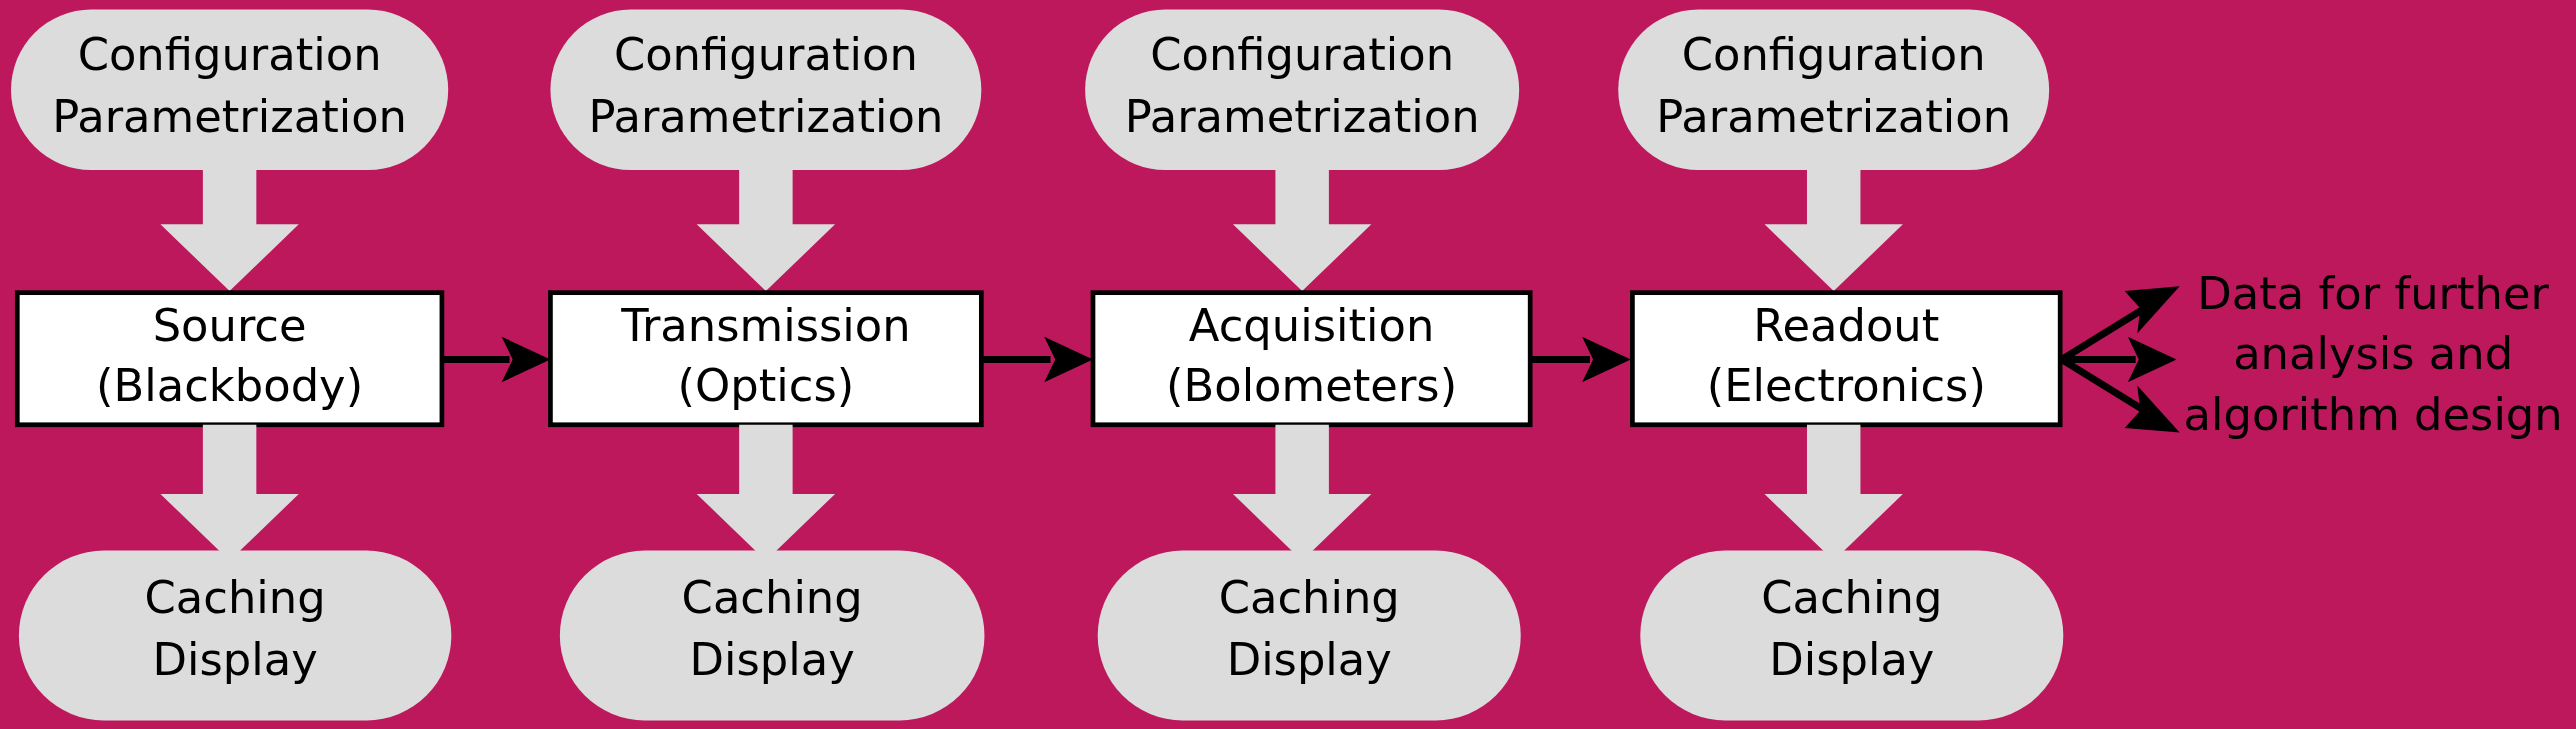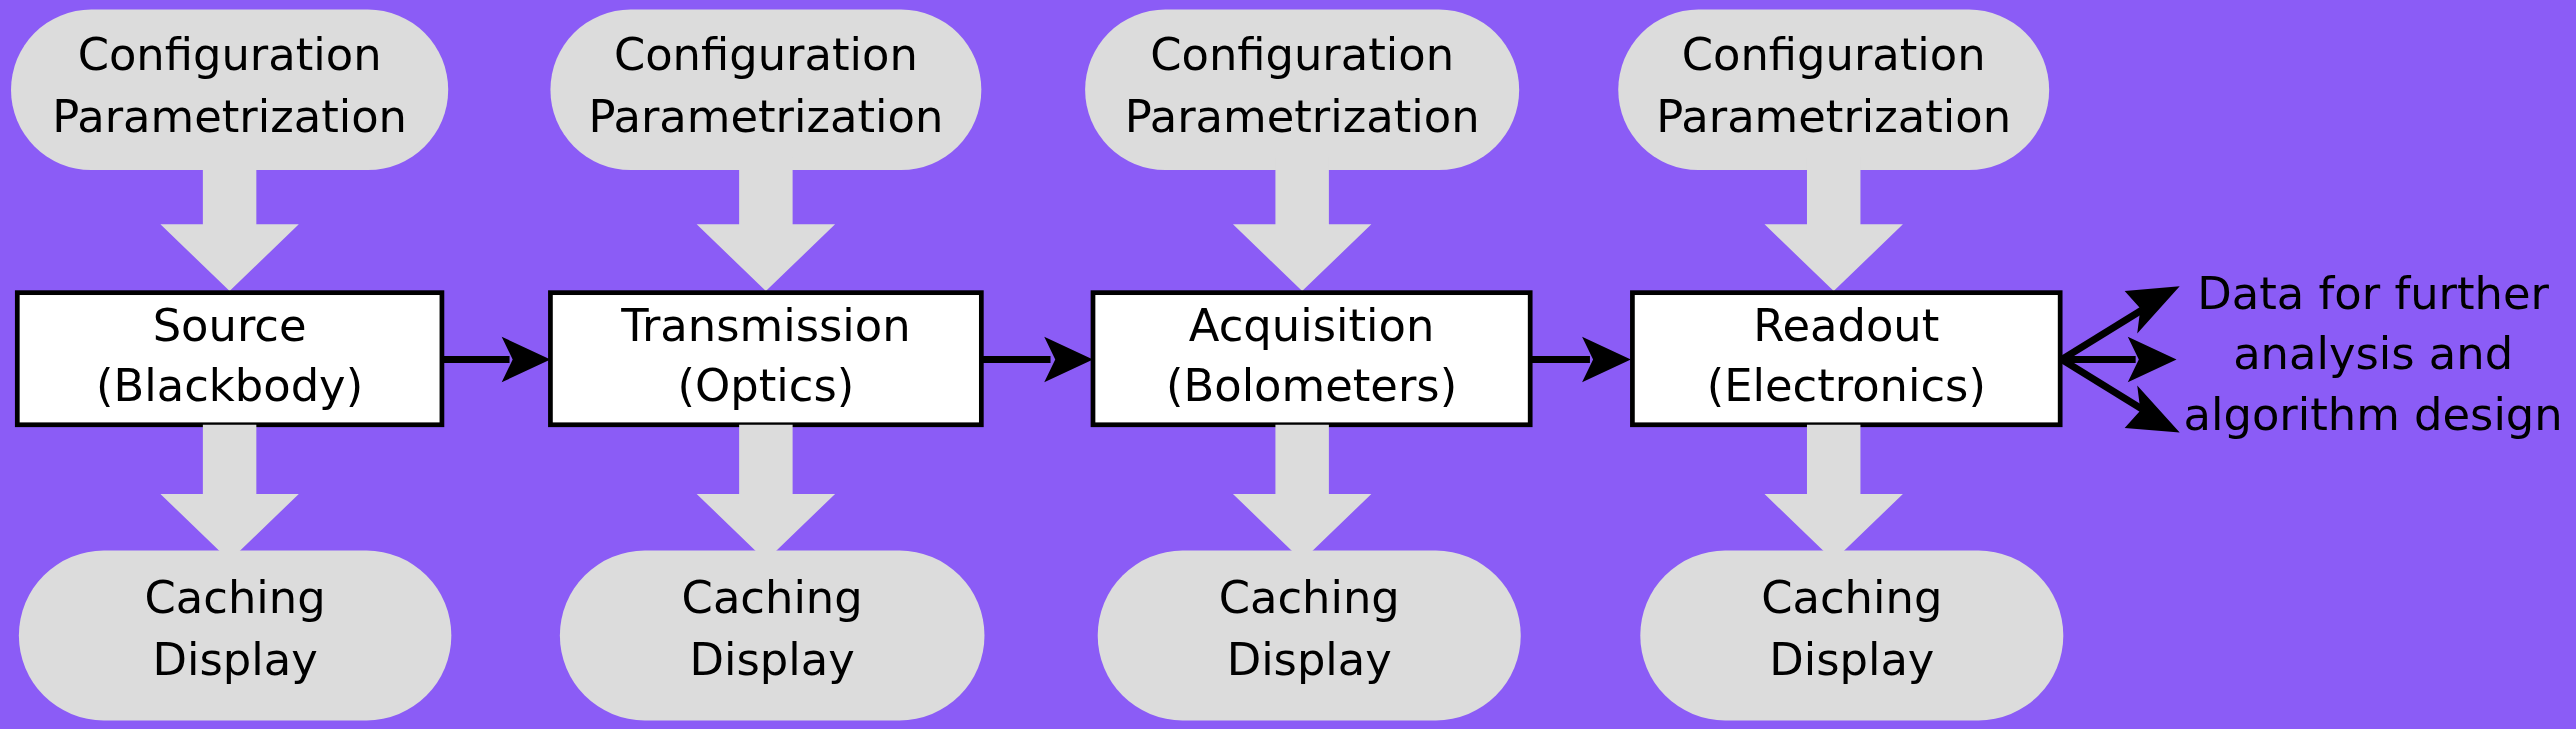--- a/index.html
+++ b/index.html
@@ -10,21 +10,21 @@
   body {
     width: 2576px;
     height: 730px;
     font-family: "DejaVu Sans", sans-serif;
     overflow: hidden;
   }
   #diagram-root {
     position: relative;
     width: 2576px;
     height: 730px;
-    background: #8b5cf6;
+    background: #be185d;
   }
   svg#pipeline-svg {
     display: block;
     width: 2576px;
     height: 730px;
   }
   .stadium-shape {
     fill: #dcdcdc;
     stroke: none;
   }

